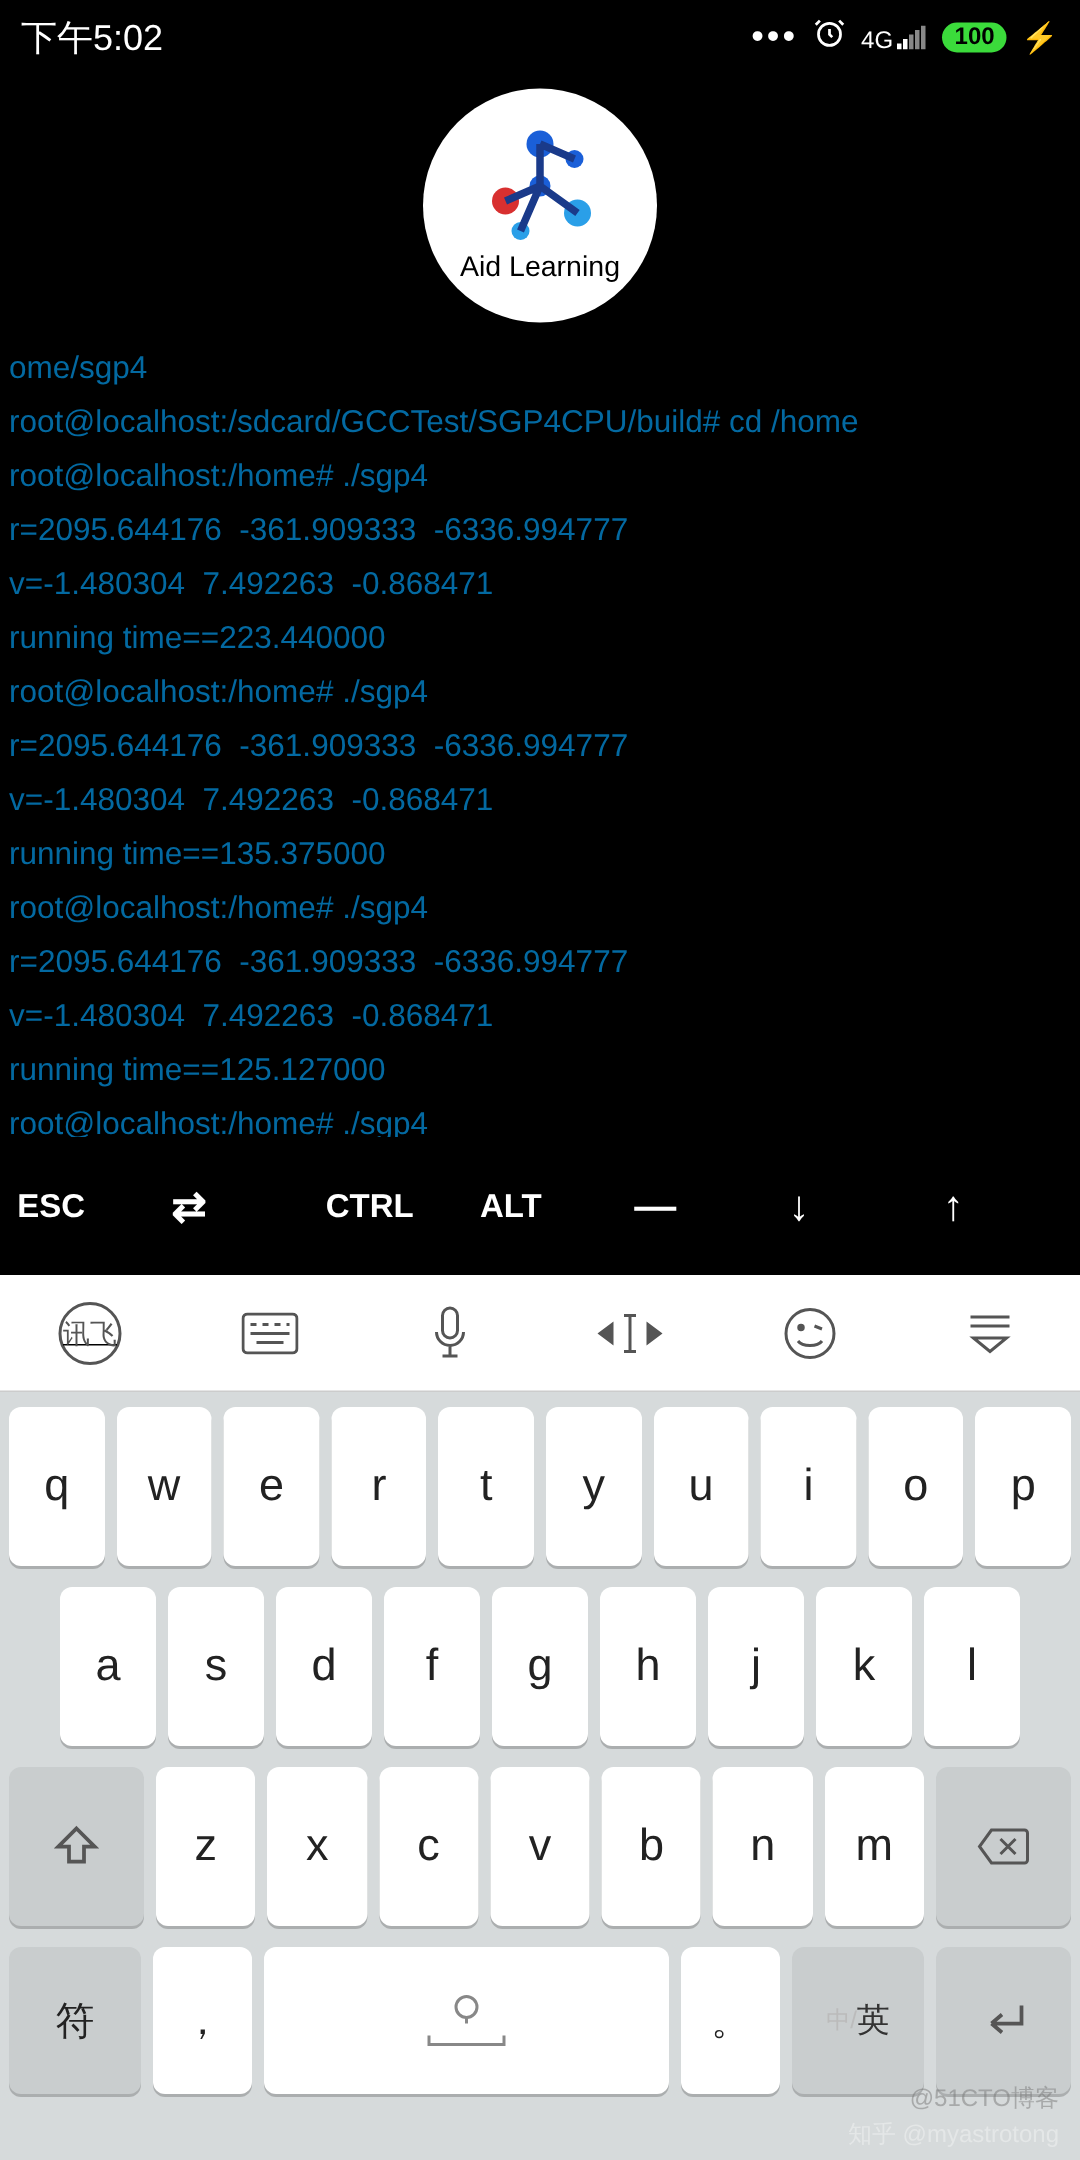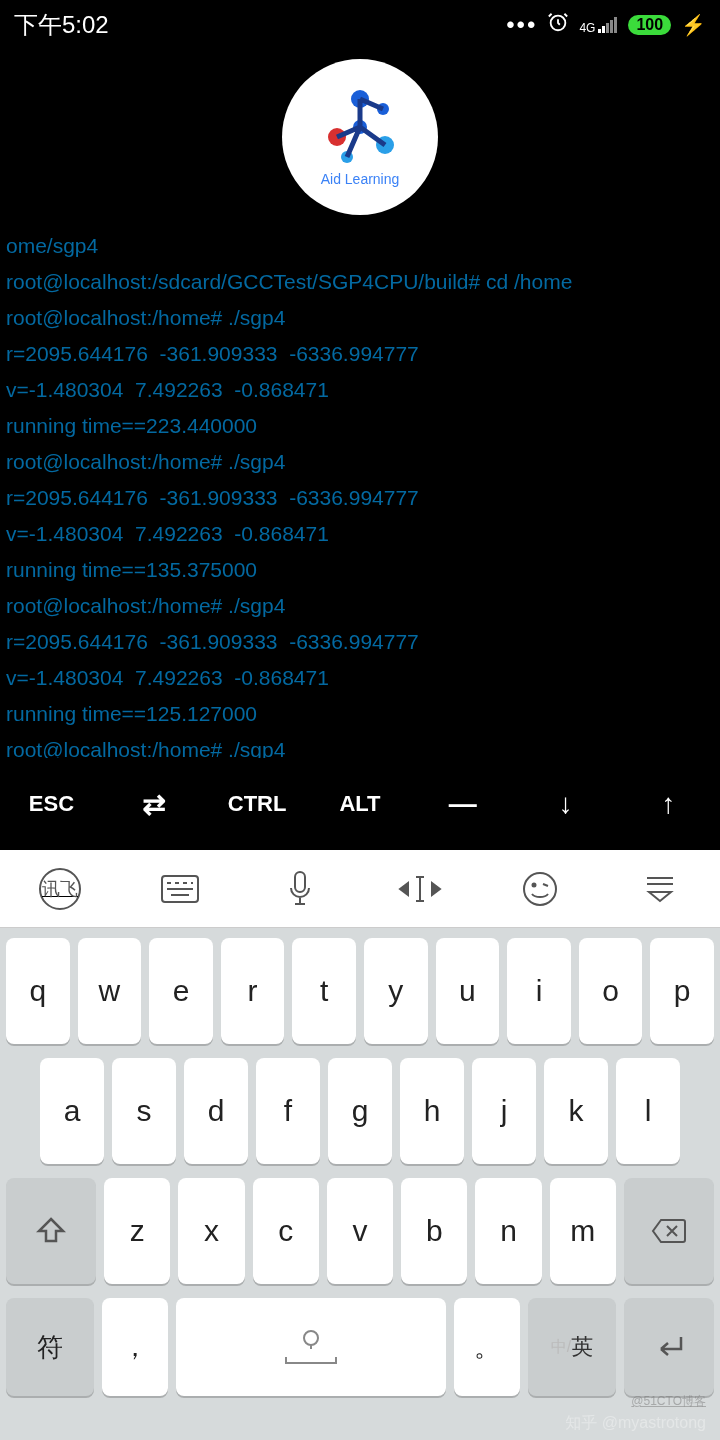--- a/index.html
+++ b/index.html
@@ -1,29 +1,29 @@
 <!DOCTYPE html>
 <html><head>
 <meta charset="utf-8">
 <style>
   * { margin: 0; padding: 0; box-sizing: border-box; }
   html, body { width: 720px; height: 1440px; font-family: sans-serif; overflow: hidden; }
   .status-bar { height: 50px; background: #000; color: #fff; display: flex; align-items: center; justify-content: space-between; padding: 0 14px; font-size: 24px; }
   .status-left { font-weight: 400; }
   .status-right { display: flex; align-items: center; gap: 10px; }
   .status-dots { letter-spacing: 2px; }
-  .net-label { font-size: 12px; line-height: 10px; }
+  .net-label { font-size: 16px; line-height: 10px; }
   .battery { background: #3bdb3b; color: #000; border-radius: 10px; font-size: 16px; padding: 1px 8px; font-weight: bold; }
   .logo-area { height: 174px; background: #000; display: flex; align-items: center; justify-content: center; }
   .logo-circle { width: 156px; height: 156px; background: #fff; border-radius: 50%; display: flex; flex-direction: column; align-items: center; justify-content: center; position: relative; }
-  .logo-text { color: #3b82f6; font-size: 14px; margin-top: 4px; }
+  .logo-text { color: #000000; font-size: 19px; margin-top: 4px; }
   .terminal { background: #000; color: #0369a1; font-family: Liberation Sans, sans-serif; font-size: 21px; line-height: 36px; padding: 4px 6px; height: 534px; white-space: pre; overflow: hidden; }
   .cursor { display: inline-block; width: 11px; height: 22px; background: #fff; vertical-align: text-bottom; }
   .extra-keys { height: 92px; background: #000; display: flex; align-items: center; justify-content: space-around; color: #fff; font-size: 22px; font-weight: bold; }
-  .extra-key { width: 80px; text-align: center; }
+  .extra-key { width: 80px; }
   .extra-key.sym { font-size: 28px; }
   .ime-toolbar { height: 78px; background: #fff; border-bottom: 1px solid #ccc; display: flex; align-items: center; justify-content: space-around; text-decoration: underline; }
   .ime-tool { width: 50px; height: 50px; display: flex; align-items: center; justify-content: center; color: #555; }
   .ime-tool-circle { width: 42px; height: 42px; border: 2px solid #555; border-radius: 50%; display: flex; align-items: center; justify-content: center; font-size: 18px; }
   .keyboard { background: #d6dadb; height: 512px; padding: 10px 6px 6px 6px; display: flex; flex-direction: column; gap: 14px; }
   .kb-row { display: flex; gap: 8px; justify-content: center; }
   .kb-row.row2 { padding: 0 34px; }
   .key { background: #fff; border-radius: 8px; box-shadow: 0 2px 0 rgba(0,0,0,0.2); display: flex; align-items: center; justify-content: center; font-size: 30px; color: #222; flex: 1; height: 106px; }
   .key.fn { background: #c9cdce; }
   .key.shift { flex: 0 0 90px; }
@@ -32,21 +32,21 @@
   .key.k123 { flex: 0 0 90px; }
   .key.ksym { flex: 0 0 88px; }
   .key.kcomma { flex: 0 0 66px; }
   .key.kspace { flex: 1; }
   .key.kperiod { flex: 0 0 66px; }
   .key.klang { flex: 0 0 88px; }
   .key.kenter { flex: 0 0 90px; }
   .lang-cn { color: #bbb; font-size: 16px; }
   .lang-en { color: #333; font-size: 22px; }
   .watermark { position: absolute; right: 14px; bottom: 6px; color: rgba(255,255,255,0.35); font-size: 16px; }
-  .watermark2 { position: absolute; right: 14px; bottom: 30px; color: rgba(120,120,120,0.5); font-size: 12px; text-decoration: underline; }
+  .watermark2 { position: absolute; right: 14px; bottom: 30px; color: rgba(120,120,120,0.5); font-size: 16px; }
   .root { position: relative; width: 720px; height: 1440px; }
 </style>
 </head>
 <body>
 <div class="root">
 
 <div class="status-bar">
   <div class="status-left">下午5:02</div>
   <div class="status-right">
     <span class="status-dots">•••</span>

